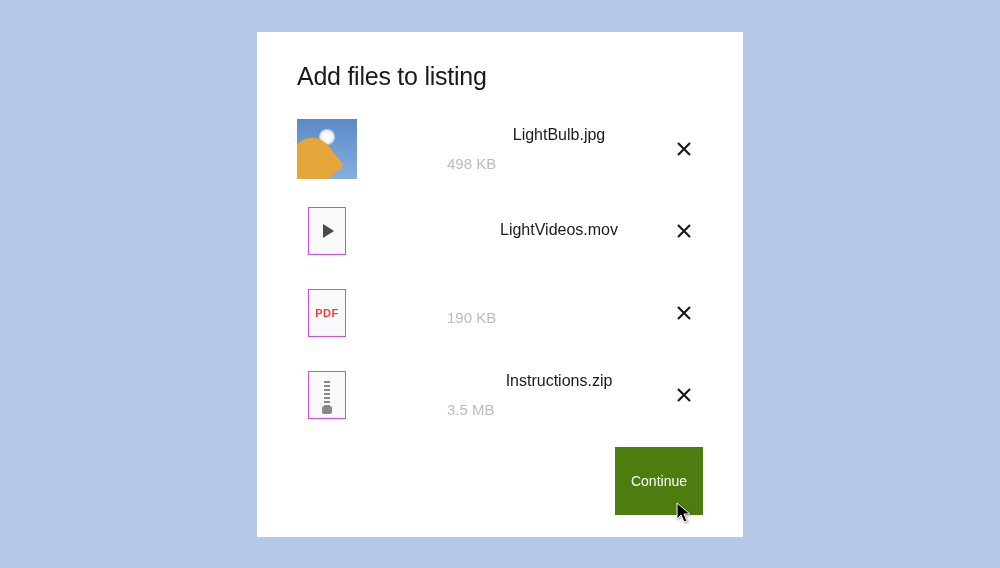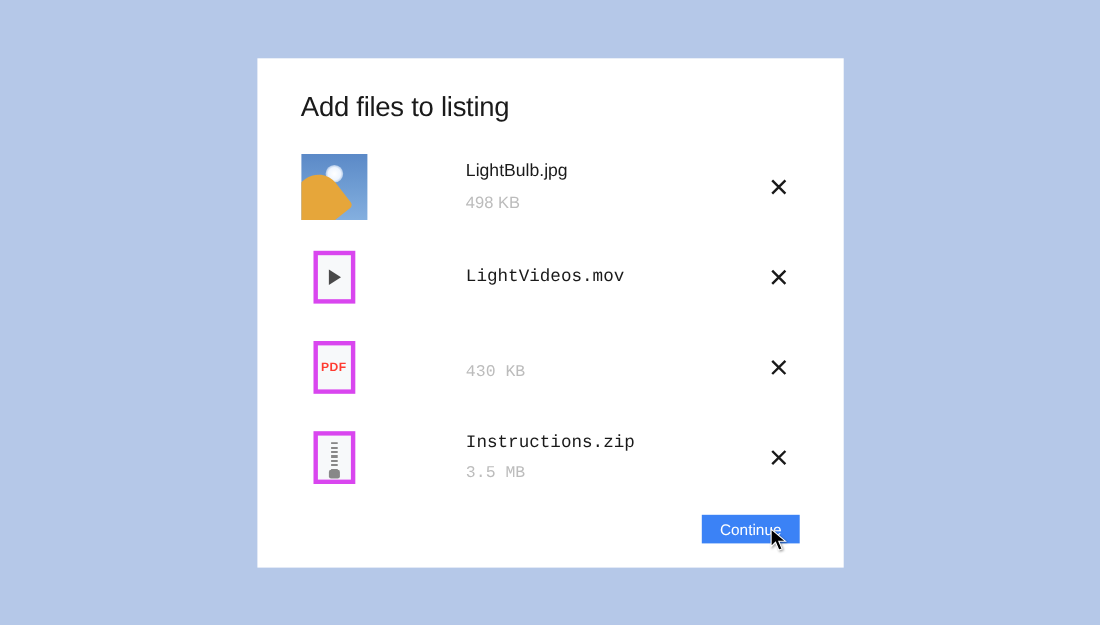--- a/index.html
+++ b/index.html
@@ -10,21 +10,21 @@
     body {
       width: 1000px;
       height: 568px;
       background: #b5c8e8;
       font-family: -apple-system, BlinkMacSystemFont, "Segoe UI", Helvetica, Arial, sans-serif;
       display: flex;
       align-items: center;
       justify-content: center;
     }
     .modal {
-      width: 533px;
+      width: 486px;
       background: #ffffff;
       padding: 30px 40px 22px 40px;
       position: relative;
     }
     .modal-title {
       font-size: 25px;
       font-weight: 400;
       color: #1a1a1a;
       margin-bottom: 28px;
       letter-spacing: -0.01em;
@@ -70,21 +70,21 @@
       width: 46px;
       height: 46px;
       background: #e6a63a;
       transform: rotate(-38deg);
       border-radius: 6px 20px 4px 4px;
     }
     .thumb-small {
       width: 38px;
       height: 48px;
       background: #f7f9fa;
-      border: 4px solid #d946ef;
+      border: 1px solid #d946ef;
       display: flex;
       align-items: center;
       justify-content: center;
       position: relative;
     }
     .play-triangle {
       width: 0;
       height: 0;
       border-left: 11px solid #4a4a4a;
       border-top: 7px solid transparent;
@@ -116,26 +116,26 @@
       height: 8px;
       background: #888;
       border-radius: 2px;
     }
     .file-info {
       margin-left: 90px;
       flex: 1;
     }
     .file-row.small-thumb .file-info {
       margin-left: 90px;
-      font-family: Liberation Mono, monospace;
     }
     .file-name {
       font-size: 16px;
       color: #1a1a1a;
       line-height: 1.3;
+      text-align: center;
     }
     .file-size {
       font-size: 15px;
       color: #bcbcbc;
       margin-top: 10px;
     }
     .close-btn {
       width: 26px;
       height: 26px;
       display: flex;
@@ -147,24 +147,24 @@
     .close-btn svg {
       width: 16px;
       height: 16px;
     }
     .footer {
       display: flex;
       justify-content: flex-end;
       position: relative;
     }
     .continue-btn {
-      background: #3b82f6;
+      background: #4d7c0f;
       color: #ffffff;
       border: none;
-      padding: 5px 16px;
+      padding: 26px 16px;
       font-size: 14px;
       font-weight: 500;
       cursor: pointer;
       font-family: inherit;
     }
     .cursor {
       position: absolute;
       right: 8px;
       bottom: -14px;
       pointer-events: none;
@@ -212,21 +212,21 @@
     </div>
   </div>
 
   <div class="file-row small-thumb">
     <div class="thumb">
       <div class="thumb-small">
         <span class="pdf-label">PDF</span>
       </div>
     </div>
     <div class="file-info">
-      <div class="file-size">430 KB</div>
+      <div class="file-size">190 KB</div>
     </div>
     <div class="close-btn">
       <svg viewBox="0 0 16 16">
           <path d="M2 2 L14 14 M14 2 L2 14" stroke="#1a1a1a" stroke-width="2.2" fill="none"></path>
         </svg>
     </div>
   </div>
 
   <div class="file-row small-thumb">
     <div class="thumb">

